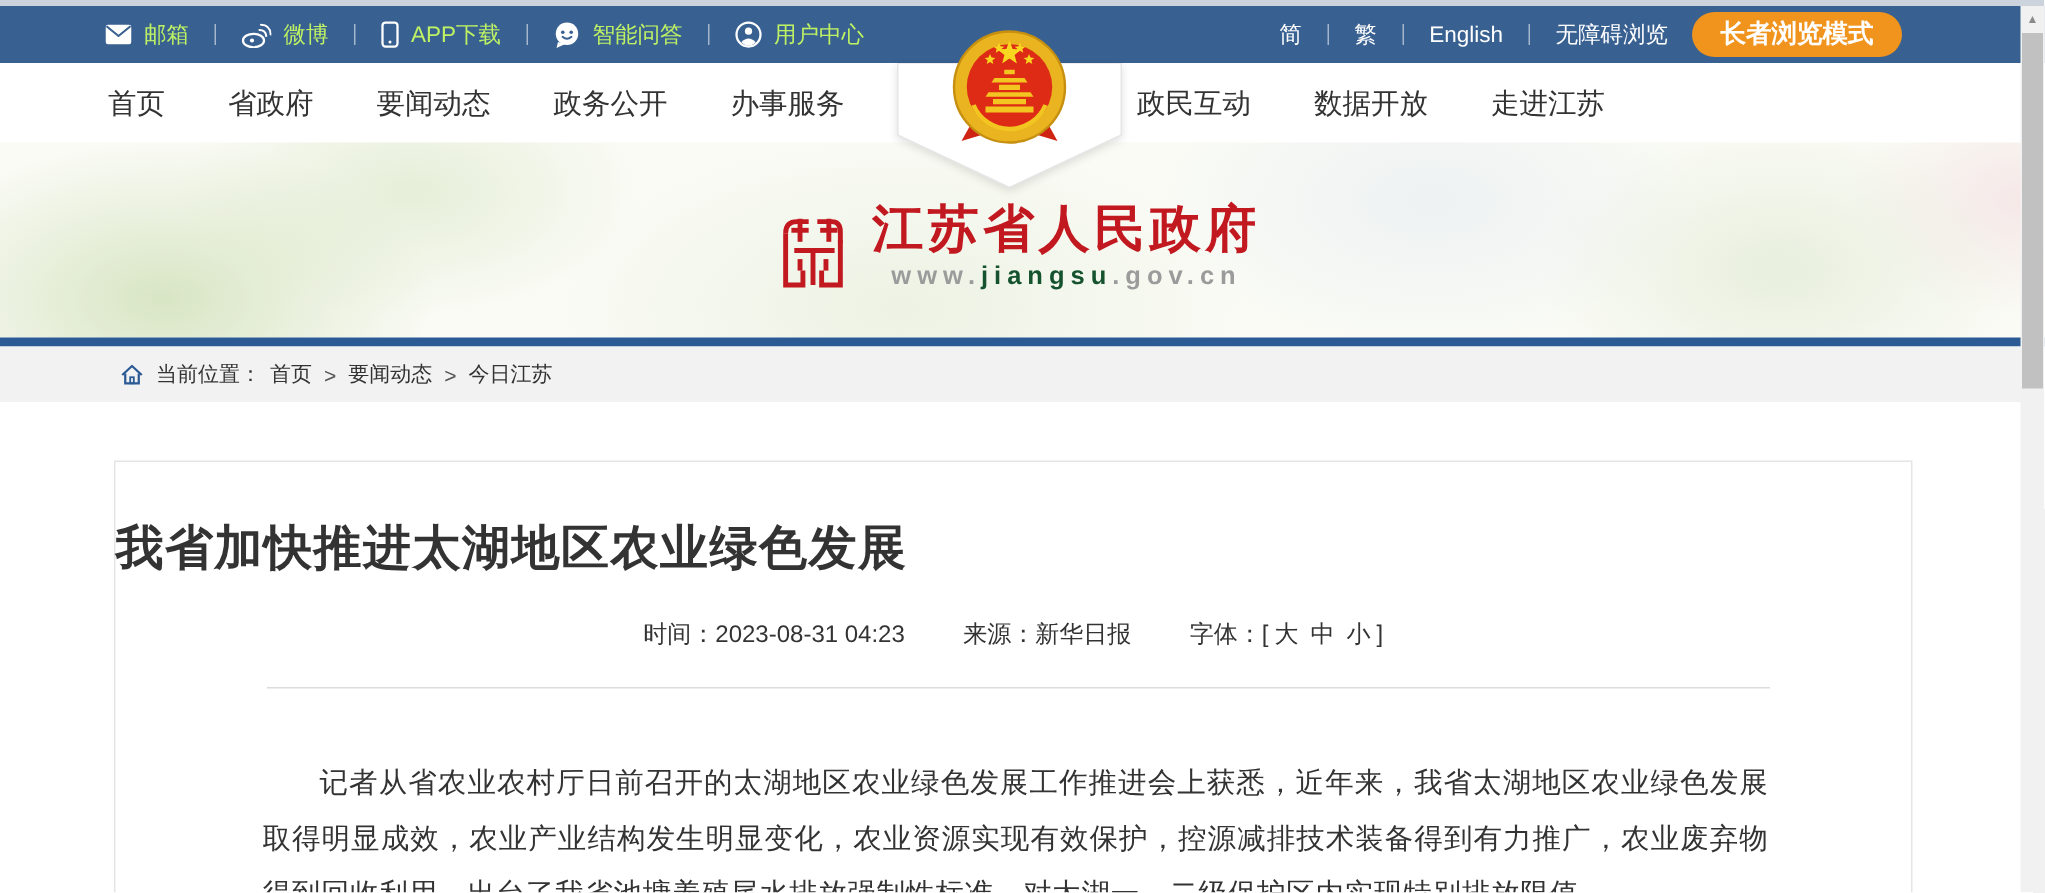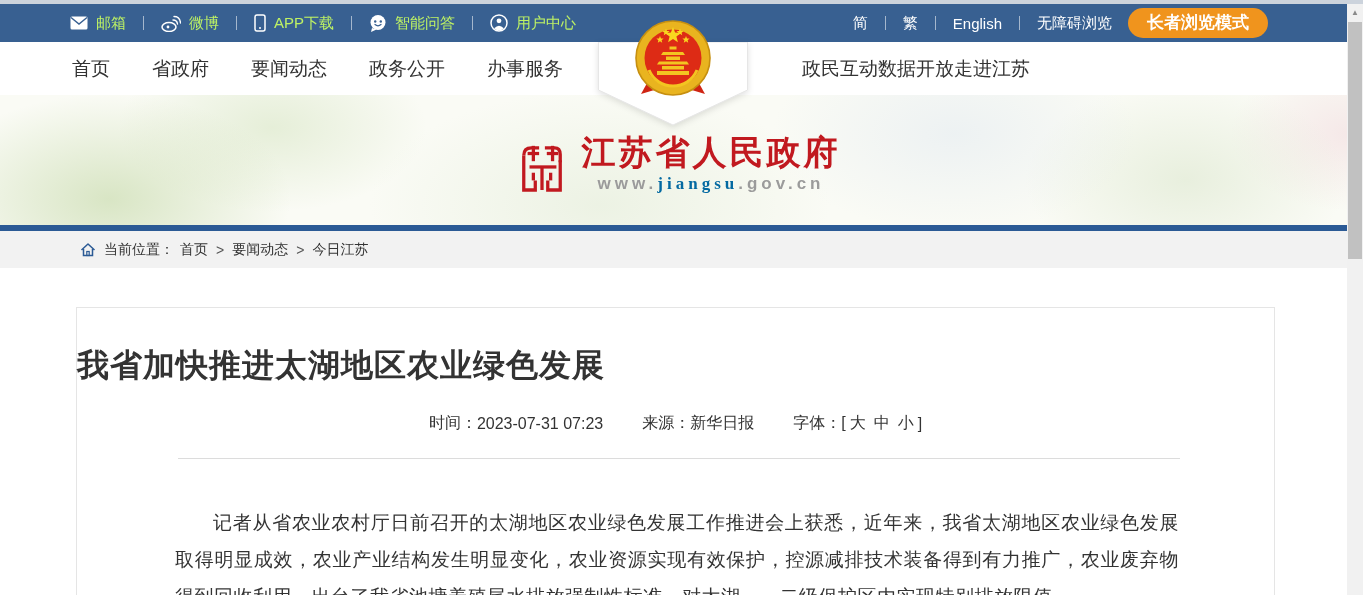--- a/index.html
+++ b/index.html
@@ -17,21 +17,21 @@
   .vsep { width:1px; height:14px; background:rgba(255,255,255,.55); margin:0 17px; }
   .lang { position:absolute; right:95px; top:0; height:38px; display:flex; align-items:center; }
   .lang .item { color:#fff; font-size:15px; cursor:pointer; }
   .elder-btn { margin-left:16px; height:30px; padding:0 19px; background:#f0941d; border:none;
                border-radius:15px; color:#fff; font-size:17px; font-weight:bold; line-height:30px;
                font-family:inherit; cursor:pointer; }
 
   
   .navbar { position:absolute; left:0; top:42px; width:1363px; height:53px; background:#fff; }
   .nav-left { position:absolute; left:72px; top:0; height:53px; display:flex; align-items:center; gap:42px; }
-  .nav-right { position:absolute; left:802px; top:0; height:53px; display:flex; align-items:center; }
+  .nav-right { position:absolute; left:758px; top:0; height:53px; display:flex; align-items:center; gap:42px; }
   .nav-item { font-size:19px; color:#333; cursor:pointer; white-space:nowrap; }
 
   
   .banner { position:absolute; left:0; top:95px; width:1363px; height:130px; background-color:#fafbf5;
     background-image:
       radial-gradient(ellipse 260px 150px at 8% 80%, rgba(205,222,180,.75), rgba(205,222,180,0) 70%),
       radial-gradient(ellipse 220px 120px at 20% 25%, rgba(221,233,204,.7), rgba(221,233,204,0) 70%),
       radial-gradient(ellipse 320px 160px at 44% 85%, rgba(227,236,216,.6), rgba(227,236,216,0) 72%),
       radial-gradient(ellipse 260px 140px at 70% 30%, rgba(224,232,240,.5), rgba(224,232,240,0) 70%),
       radial-gradient(ellipse 230px 140px at 87% 65%, rgba(220,231,206,.6), rgba(220,231,206,0) 70%),
@@ -43,21 +43,21 @@
   .pentagon { position:absolute; left:598px; top:42px; width:150px; height:84px;
               filter:drop-shadow(0 2px 3px rgba(0,0,0,.12)); }
   .emblem { position:absolute; left:633px; top:18px; width:80px; height:84px; }
 
   
   .seal { position:absolute; left:518px; top:132px; width:48px; height:68px; }
   .site-title { position:absolute; left:576px; top:130px; width:270px; text-align:center;
                 font-size:34px; font-weight:bold; color:#c1191f; letter-spacing:3px; white-space:nowrap; }
   .site-url { position:absolute; left:576px; top:174px; width:270px; text-align:center;
               font-size:17px; font-weight:bold; color:#9b9b9b; letter-spacing:4px; white-space:nowrap; }
-  .site-url .hl { color:#0369a1;font-family:Liberation Serif, serif; }
+  .site-url .hl { color:#14532d; }
 
   
   .search { position:absolute; left:935px; top:165px; width:338px; height:38px;
             border:2px solid #2b5a95; border-radius:20px; display:flex; align-items:center;
             background:transparent; }
   .search input { flex:1; height:30px; margin-left:22px; border:none; outline:none; background:transparent;
                   font-size:15px; color:#555; font-family:inherit; }
   .search input::placeholder { color:#999; }
   .search .mag { margin-right:13px; cursor:pointer; display:flex; }
 
@@ -255,21 +255,21 @@
     <span class="crumb-sep">&gt;</span>
     <span class="crumb-link">今日江苏</span>
   </div>
 
   <div class="card">
     <h1 class="article-title">我省加快推进太湖地区农业绿色发展</h1>
 
     <div class="meta-row">
       <span class="meta-item">
           <span>时间：</span>
-          <span>2023-07-31 07:23</span>
+          <span>2023-08-31 04:23</span>
         </span>
       <span class="meta-item">
           <span>来源：</span>
           <span>新华日报</span>
         </span>
       <span class="meta-item font-ctrl">
         <span>字体：[</span>
         <span class="font-btn">大</span>
         <span class="font-btn">中</span>
         <span class="font-btn">小</span>

